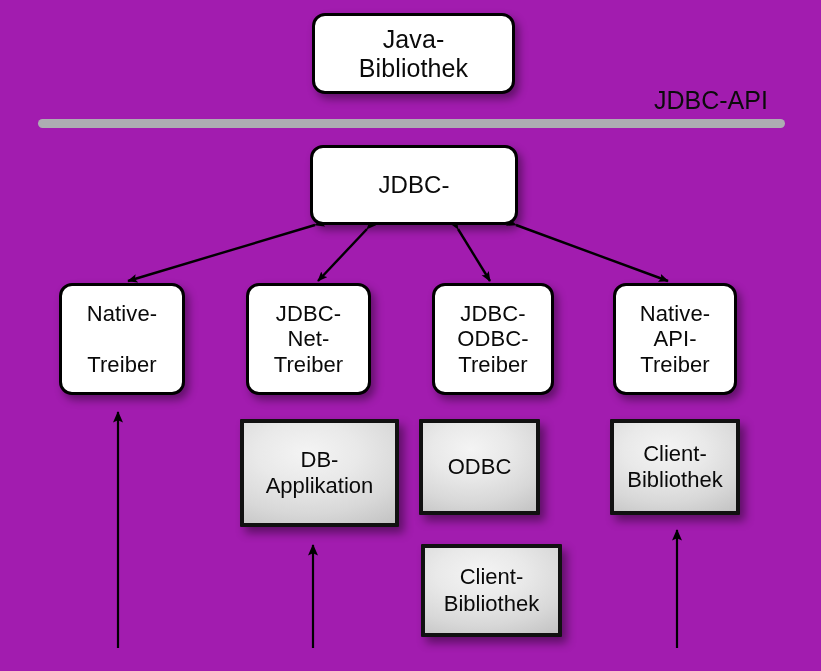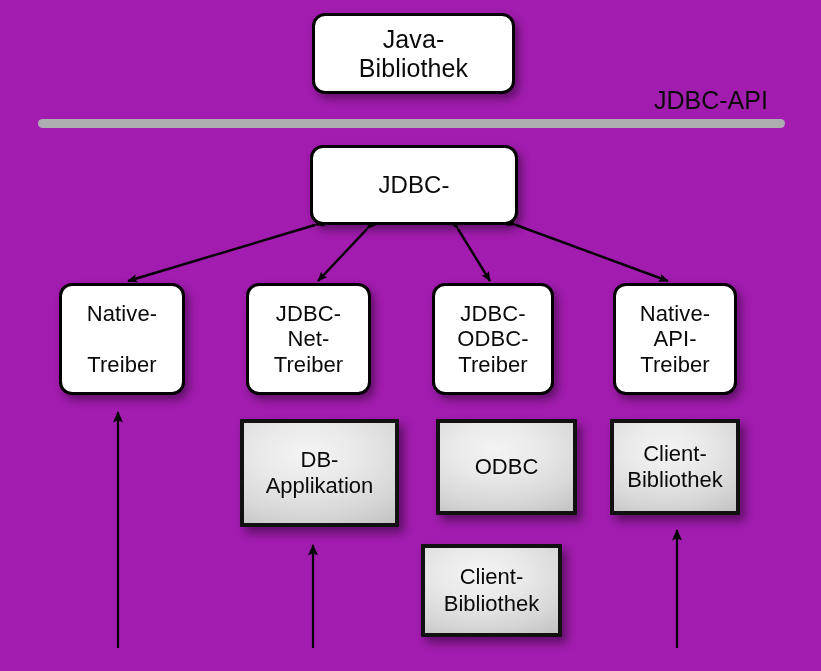--- a/index.html
+++ b/index.html
@@ -163,21 +163,21 @@
     </span>
   </div>
 
   <div class="gbox" style="left:240px; top:419px; width:159px; height:108px; font-size:22px;">
     <span class="txt">
       <span>DB-</span><br>
       <span>Applikation</span>
     </span>
   </div>
 
-  <div class="gbox" style="left:436px; top:419px; width:141px; height:96px; font-size:22px;">
+  <div class="gbox" style="left:419px; top:419px; width:121px; height:96px; font-size:22px;">
     <span class="txt">
       <span>ODBC</span>
     </span>
   </div>
 
   <div class="gbox" style="left:610px; top:419px; width:130px; height:96px; font-size:22px;">
     <span class="txt">
       <span>Client-</span><br>
       <span>Bibliothek</span>
     </span>

